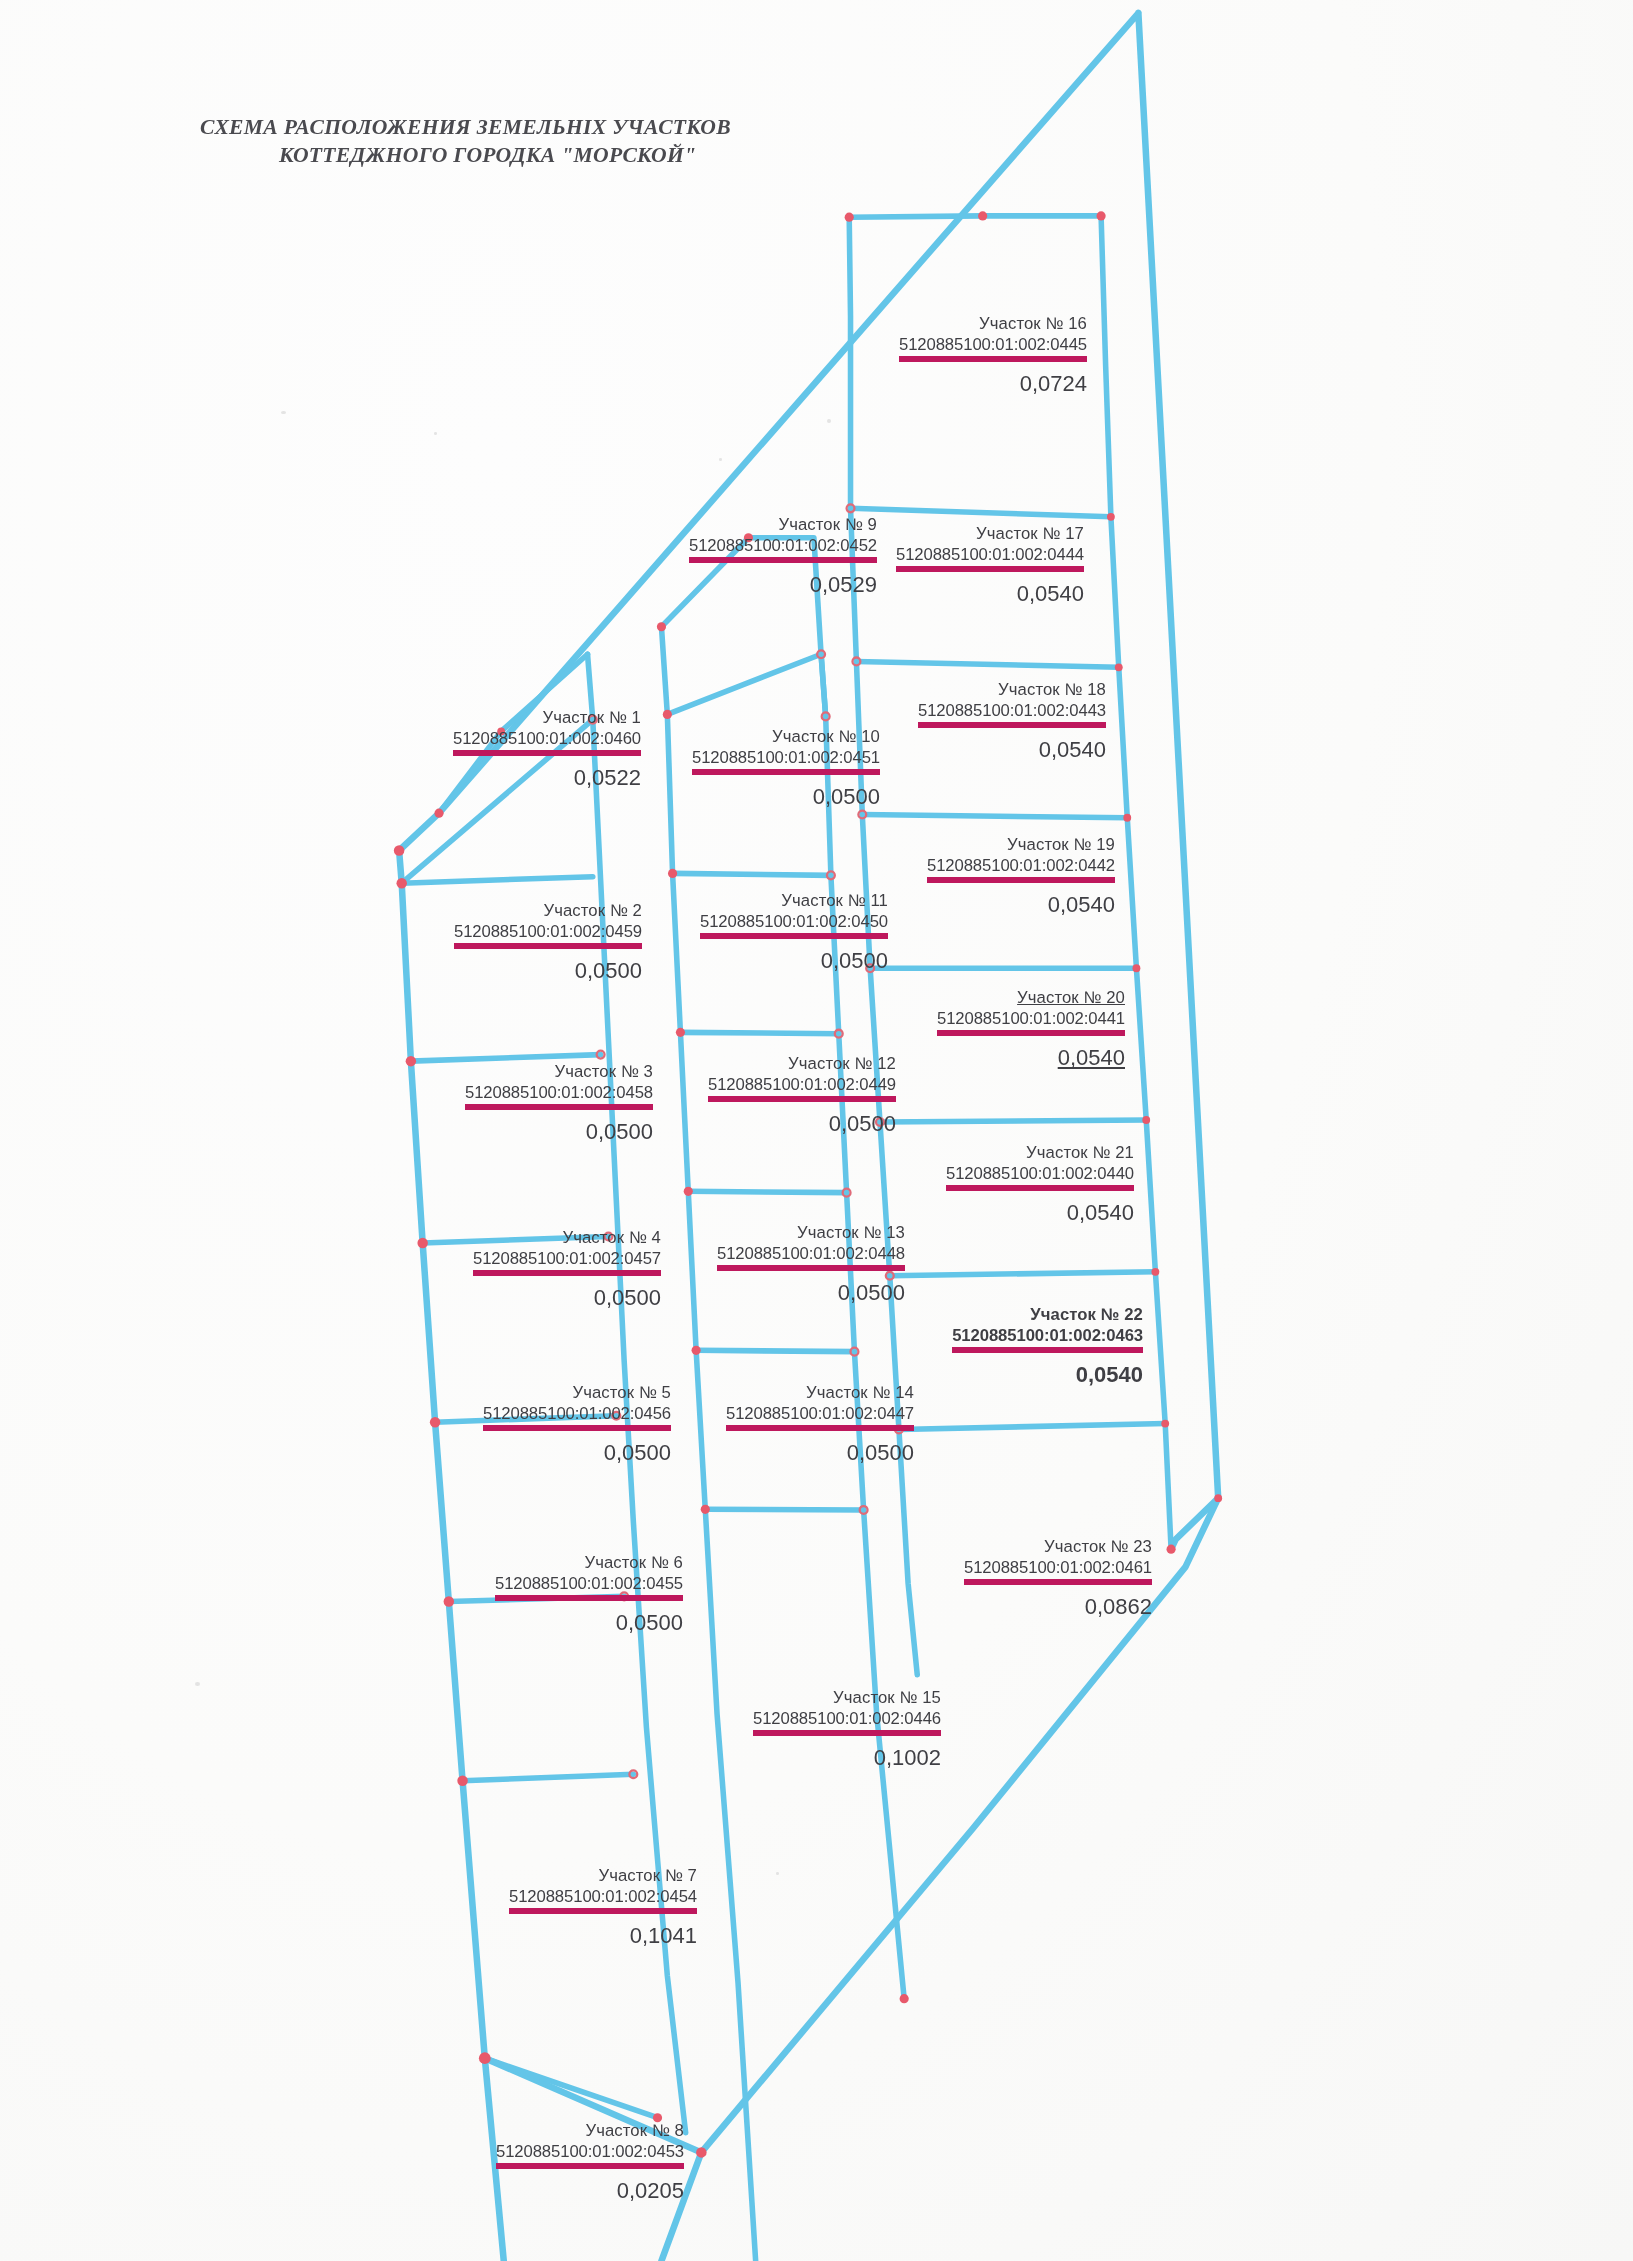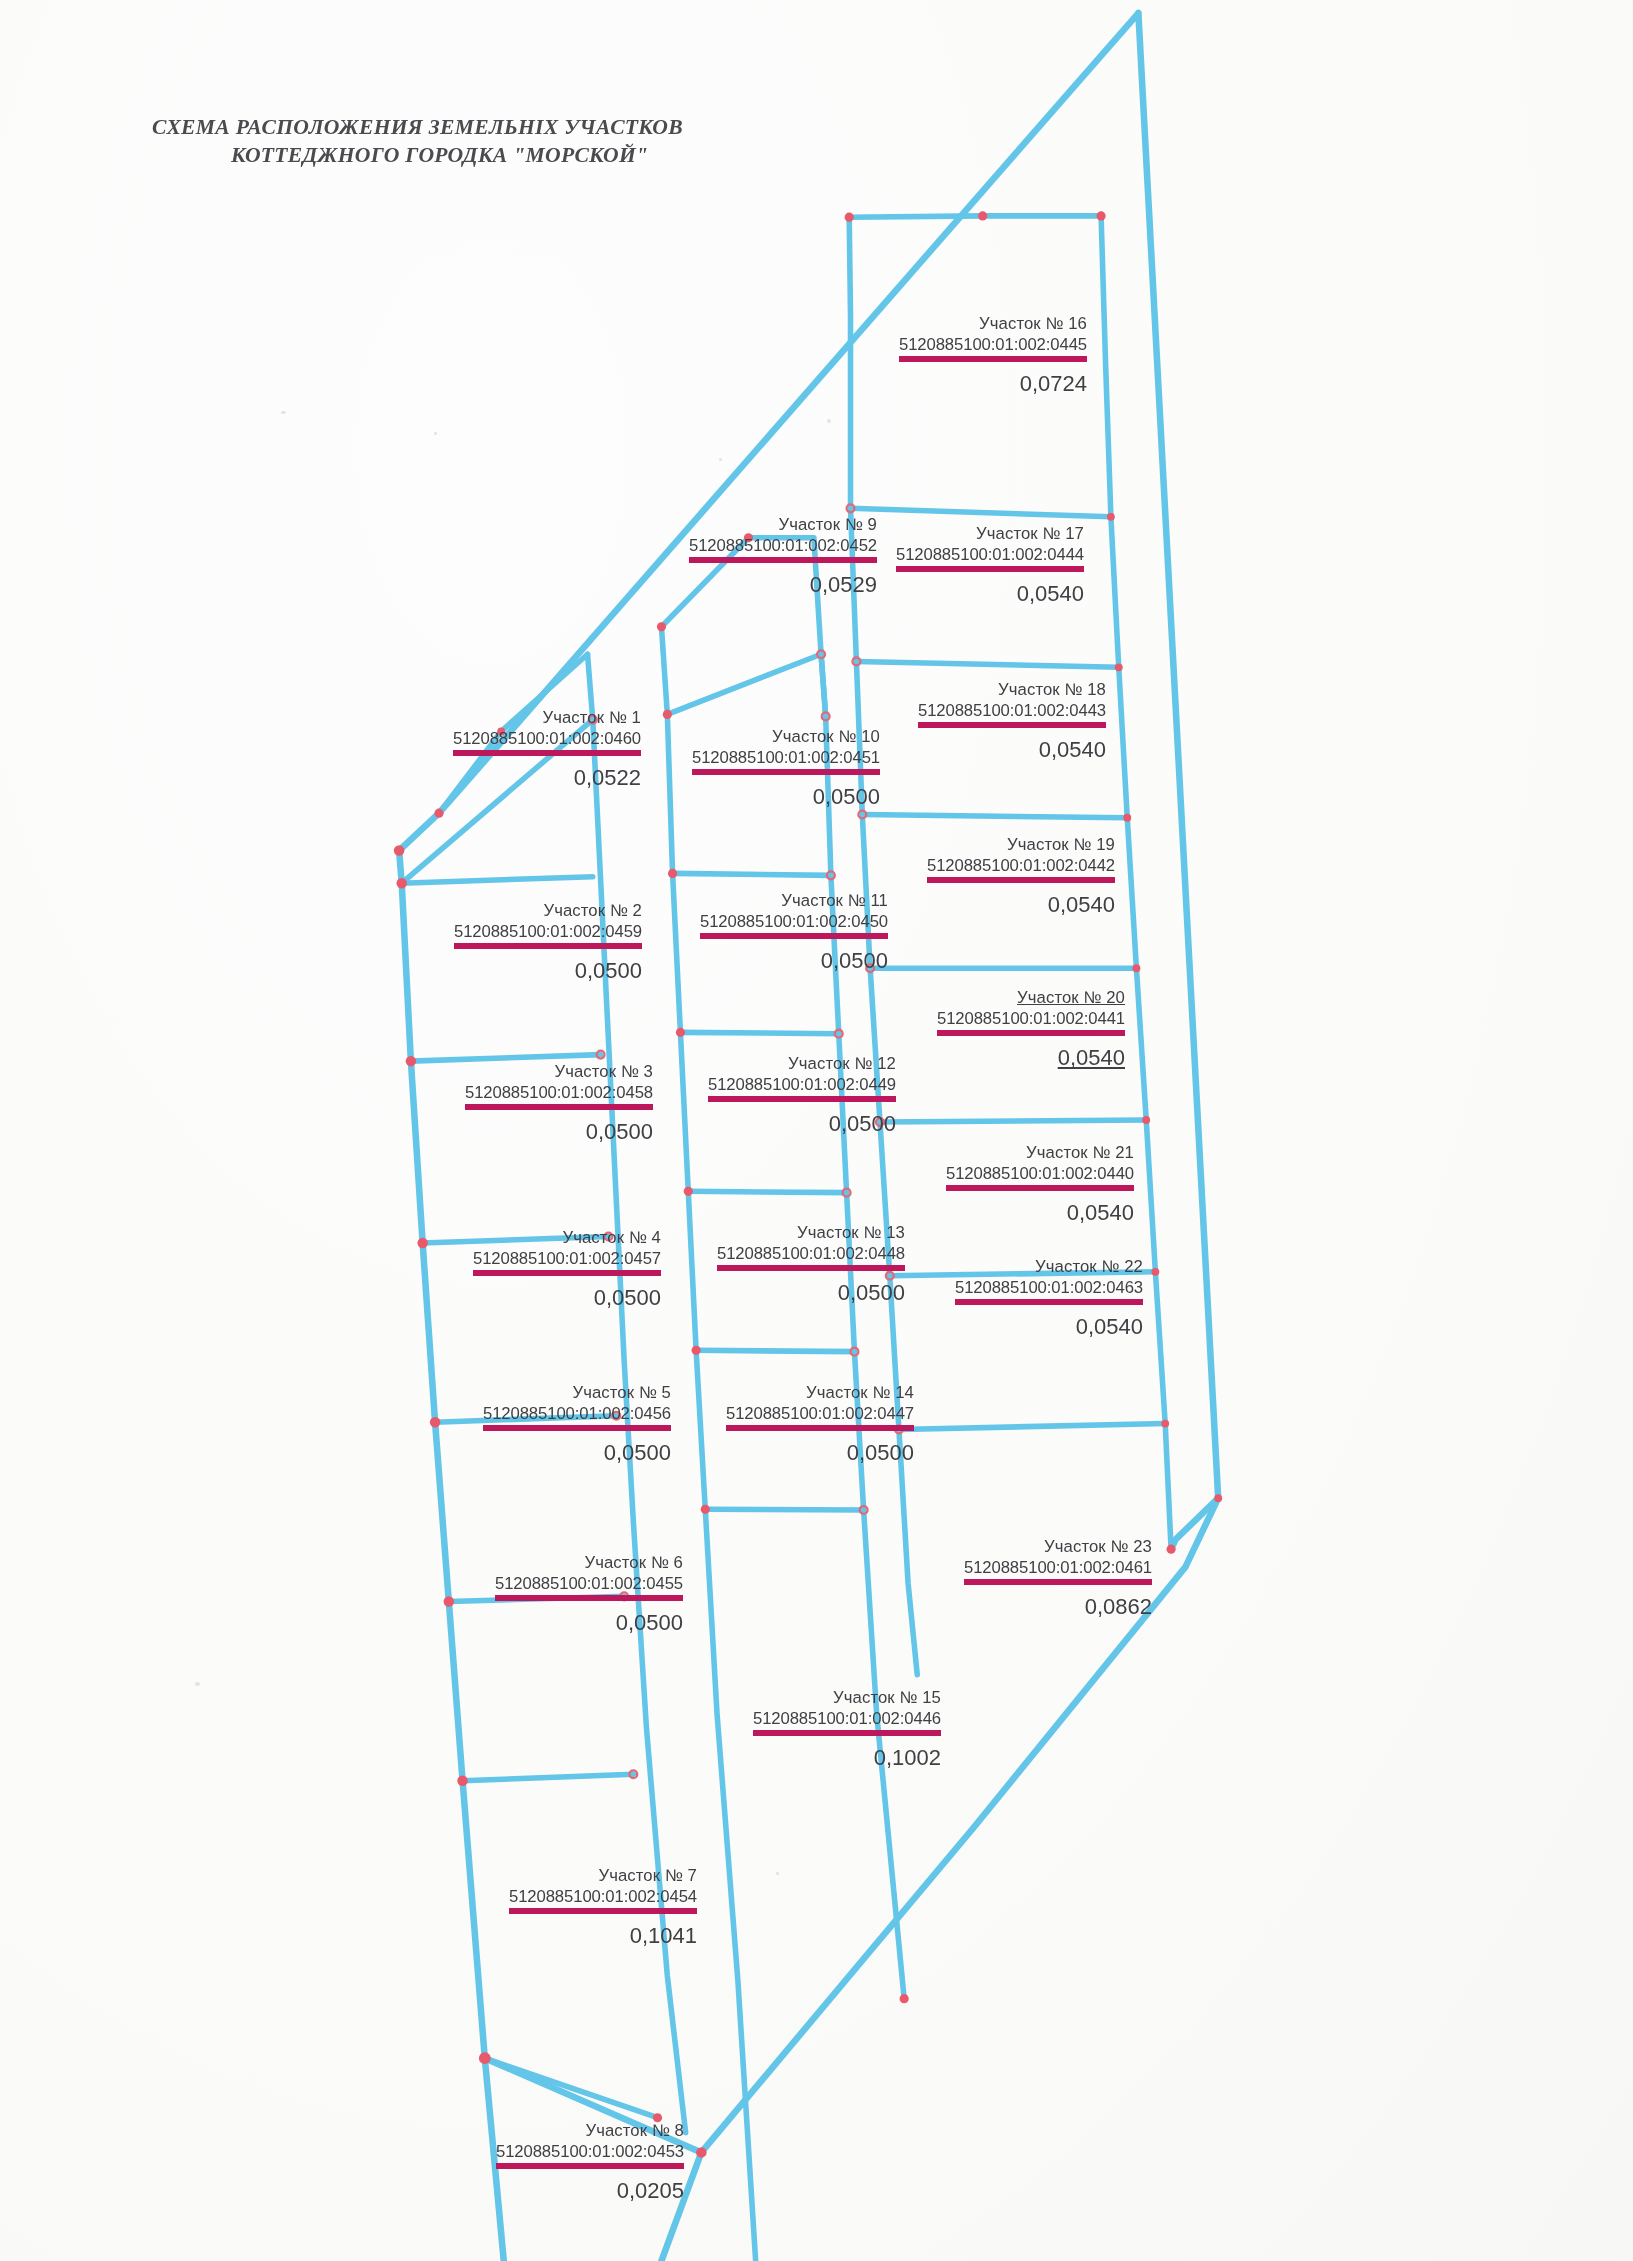--- a/index.html
+++ b/index.html
@@ -29,20 +29,21 @@
   }
   .title-line {
     font-family: "Liberation Serif", serif;
     font-weight: bold;
     font-style: italic;
     font-size: 21.6px;
     letter-spacing: 0.3px;
     color: #4a4a4f;
     line-height: 1.30;
     white-space: nowrap;
+    margin-left: 48px;
   }
   .title-line.second {
     padding-left: 79px;
   }
 
   
   #map-canvas {
     position: absolute;
     left: 0;
     top: 0;
@@ -421,21 +422,21 @@
   <div><span class="parcel-cad">5120885100:01:002:0441</span></div>
   <div class="parcel-area">0,0540</div>
 </div>
 
 <div class="parcel-label" style="left:898px; top:1142px; width:236px;">
   <div class="parcel-name">Участок № 21</div>
   <div><span class="parcel-cad">5120885100:01:002:0440</span></div>
   <div class="parcel-area">0,0540</div>
 </div>
 
-<div class="parcel-label" style="left:907px; top:1256px; width:236px;">
+<div class="parcel-label" style="left:907px; top:1304px; width:236px;font-weight:bold;">
   <div class="parcel-name">Участок № 22</div>
   <div><span class="parcel-cad">5120885100:01:002:0463</span></div>
   <div class="parcel-area">0,0540</div>
 </div>
 
 <div class="parcel-label" style="left:916px; top:1536px; width:236px;">
   <div class="parcel-name">Участок № 23</div>
   <div><span class="parcel-cad">5120885100:01:002:0461</span></div>
   <div class="parcel-area">0,0862</div>
 </div>

